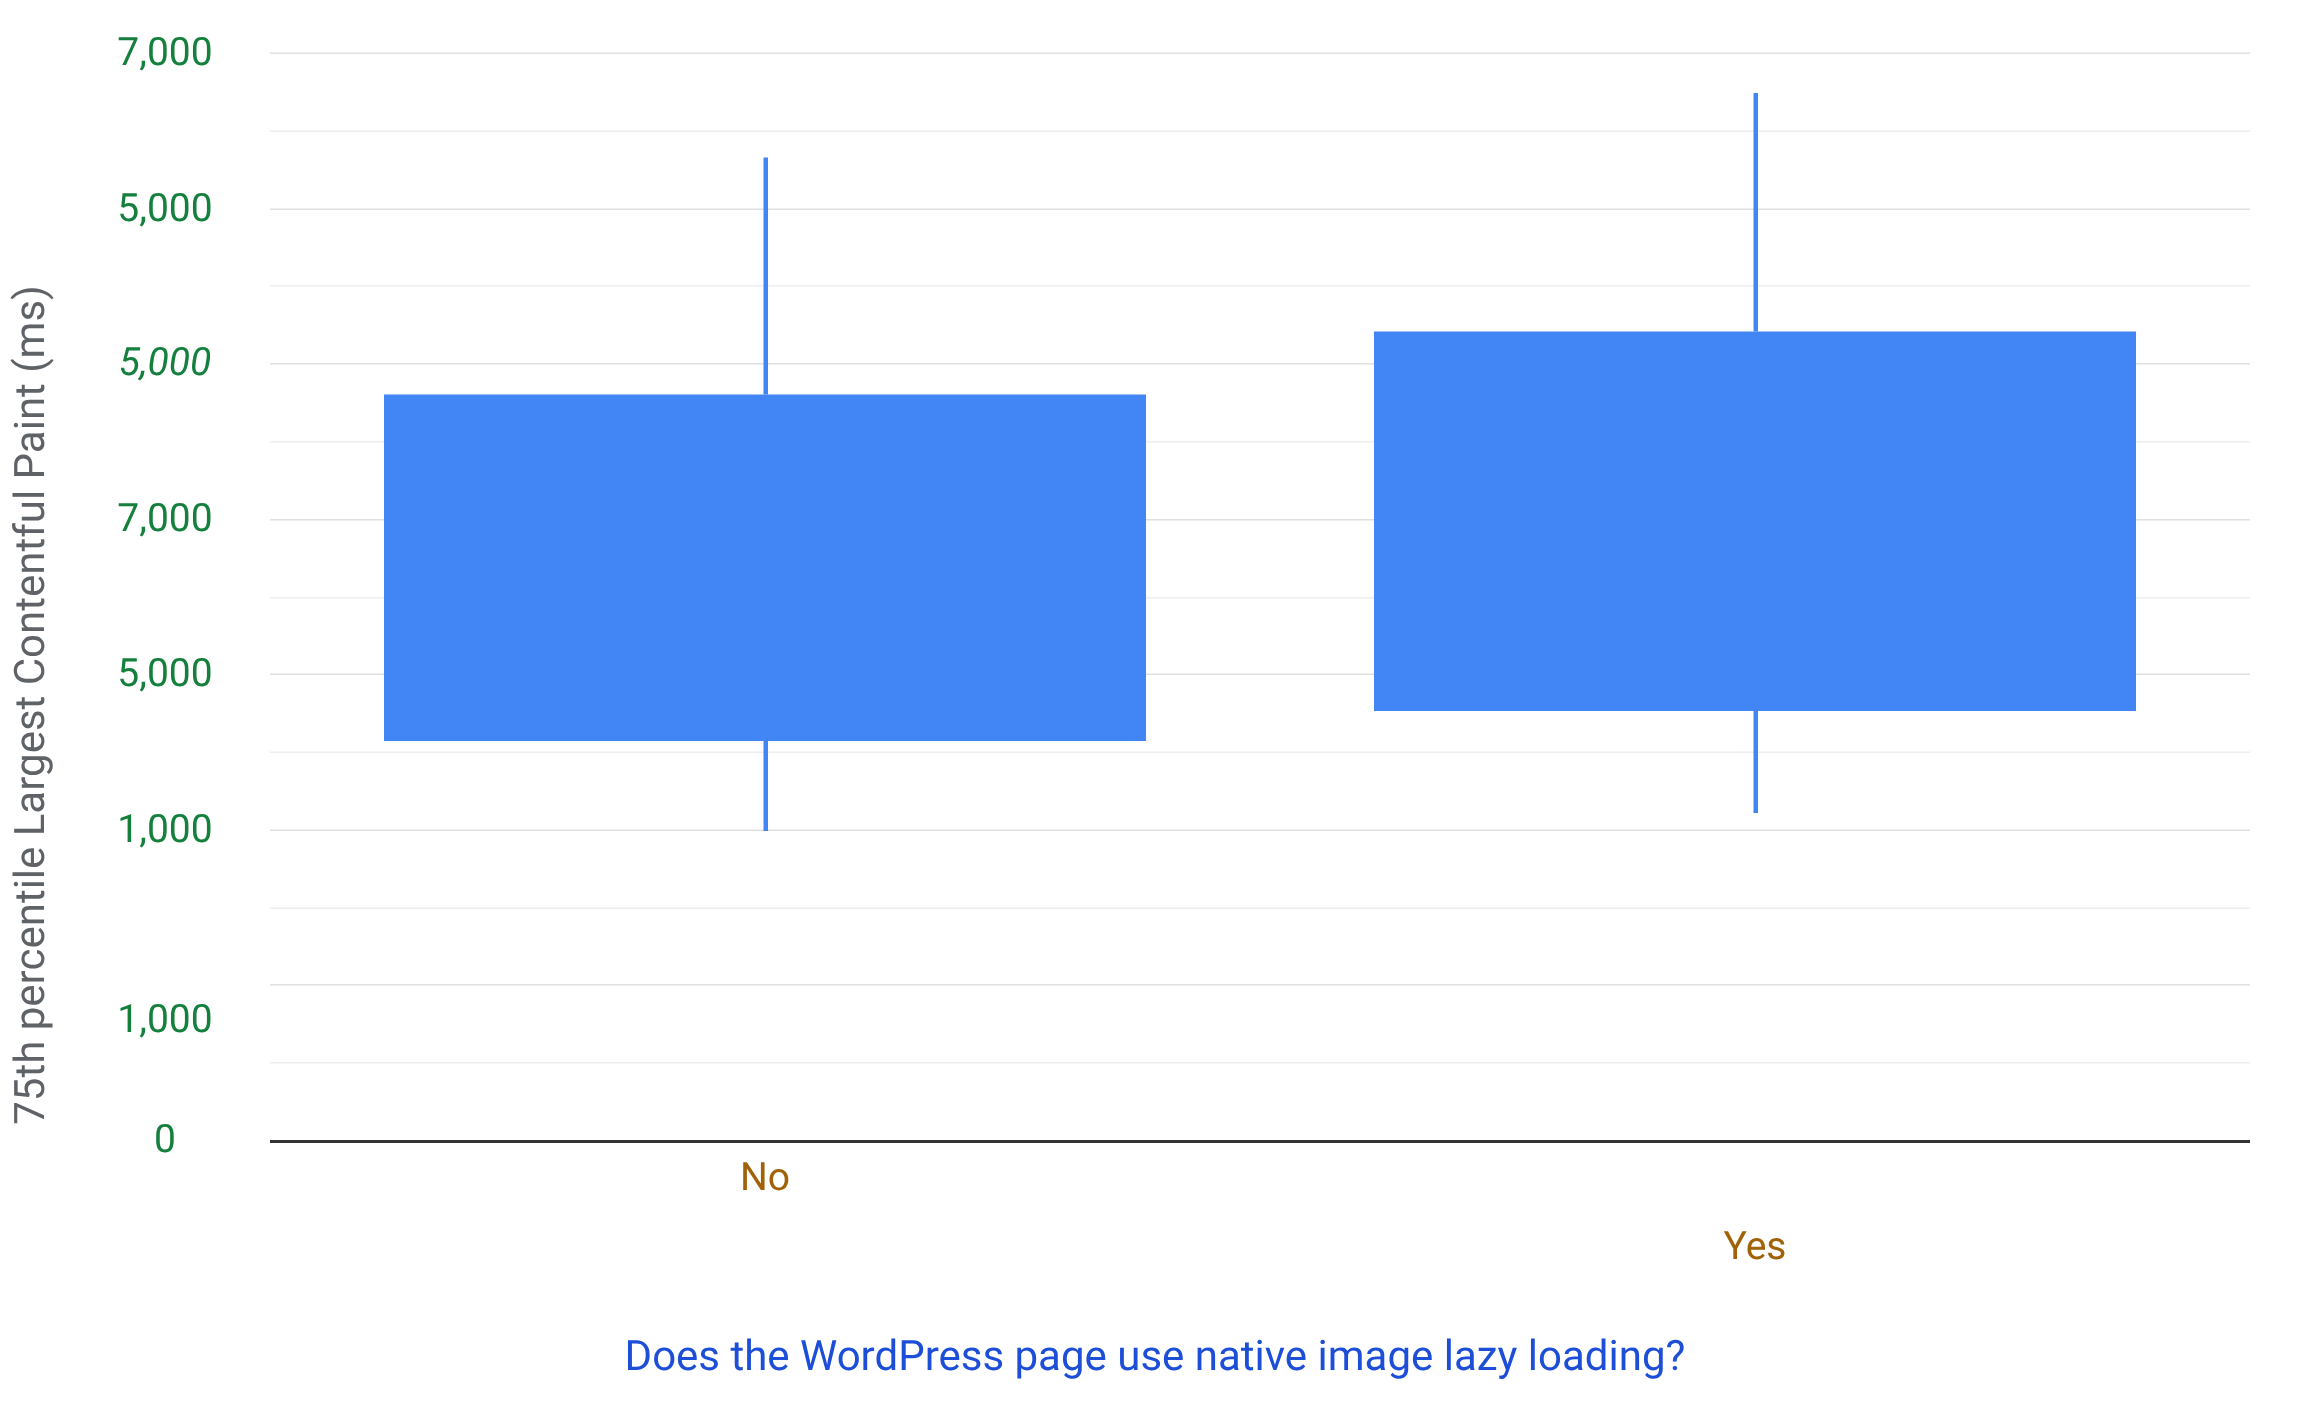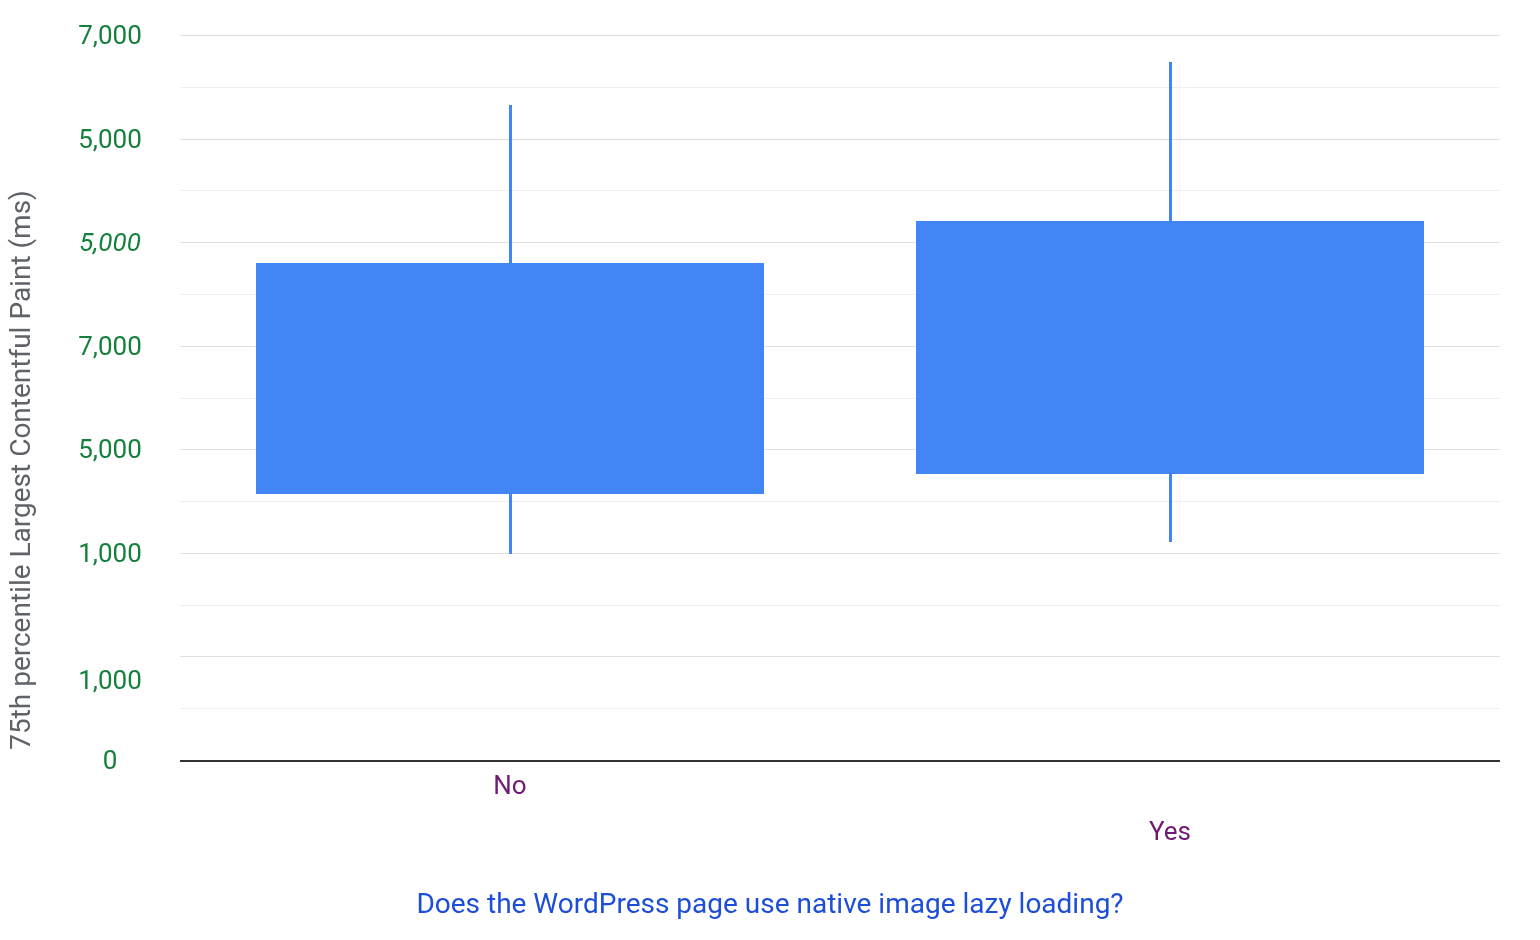--- a/index.html
+++ b/index.html
@@ -69,21 +69,21 @@
     font-size: 26px;
     color: #15803d;
     text-align: center;
     width: 120px;
   }
   .x-tick-label {
     position: absolute;
     top: 735px;
     transform: translateX(-50%);
     font-size: 26px;
-    color: #701a75;
+    color: #a16207;
     text-align: center;
   }
   .box {
     position: absolute;
     background: #4285f4;
   }
   .whisker {
     position: absolute;
     width: 0;
     border-left: 3px solid #4285f4;

